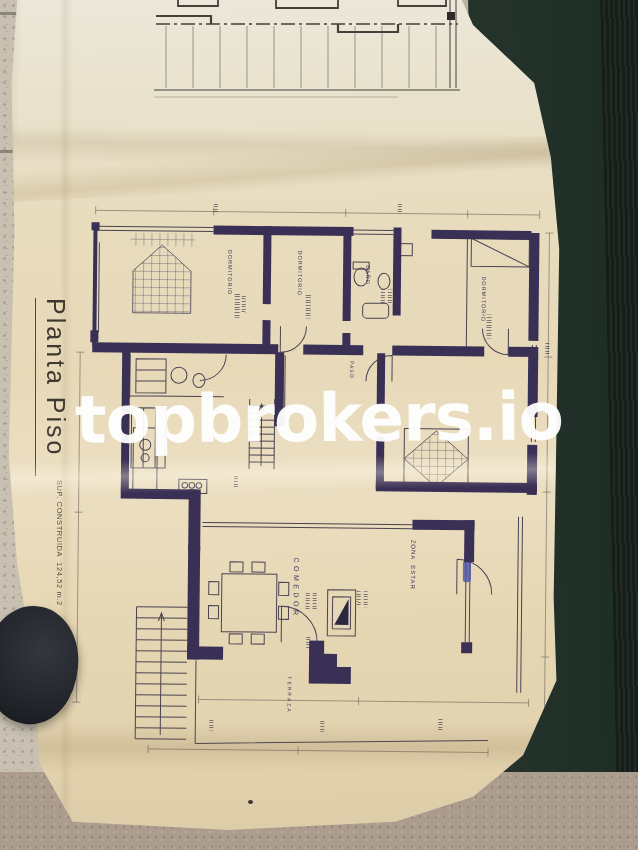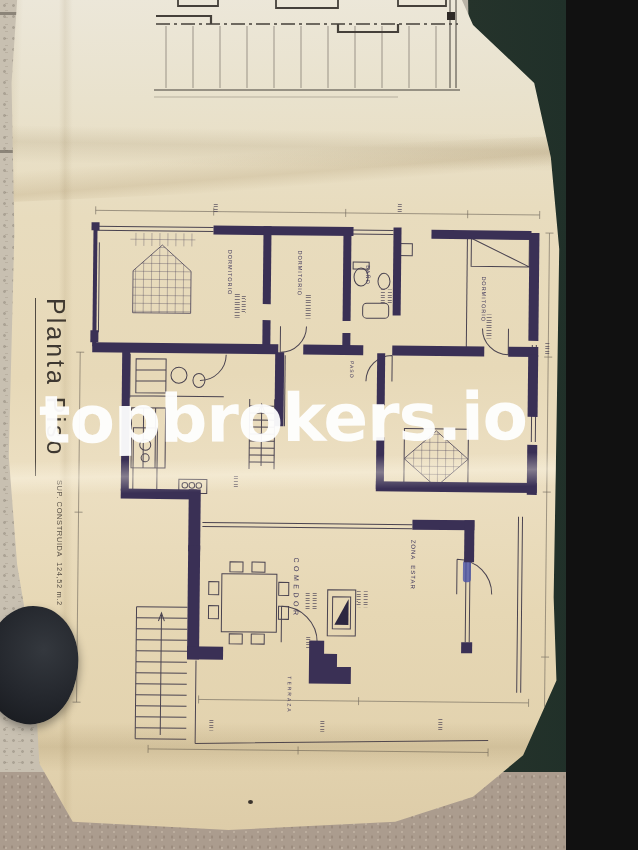--- a/index.html
+++ b/index.html
@@ -1,16 +1,16 @@
 <!DOCTYPE html>
 <html style="--paper: #e8dcbe; --paper-light: #ece7d9; --wall-ink: #3a3055; --line-ink: #4a4350; --watermark: #ffffff; --mat: #25332b; --mat-dark: #161e19; --tile: #c8c0b1; --tile-warm: #ab9c8e; --shoe: #23262c; --pen-blue: #4a52a8;"><head>
 <meta charset="utf-8">
 <style>
   html,body{margin:0;padding:0;background:#111;}
-  .scene{position:relative;width:566px;height:850px;overflow:hidden;
+  .scene{position:relative;width:638px;height:850px;overflow:hidden;
          font-family:"Liberation Sans",sans-serif;background:#b9b3a6;}
   
   .tile{position:absolute;background:
         radial-gradient(rgba(96,86,74,.28) 1px, transparent 1.5px),
         radial-gradient(rgba(140,128,112,.25) 1px, transparent 1.4px),
         var(--tile,#c8c0b1);
         background-size:9px 11px,13px 7px;}
   .tile-left{left:0;top:0;width:18px;height:585px;}
   .tile-left .grout{position:absolute;left:0;width:100%;height:3px;background:rgba(90,82,72,.55);}
   .tile-bl{left:0;top:570px;width:62px;height:280px;}

